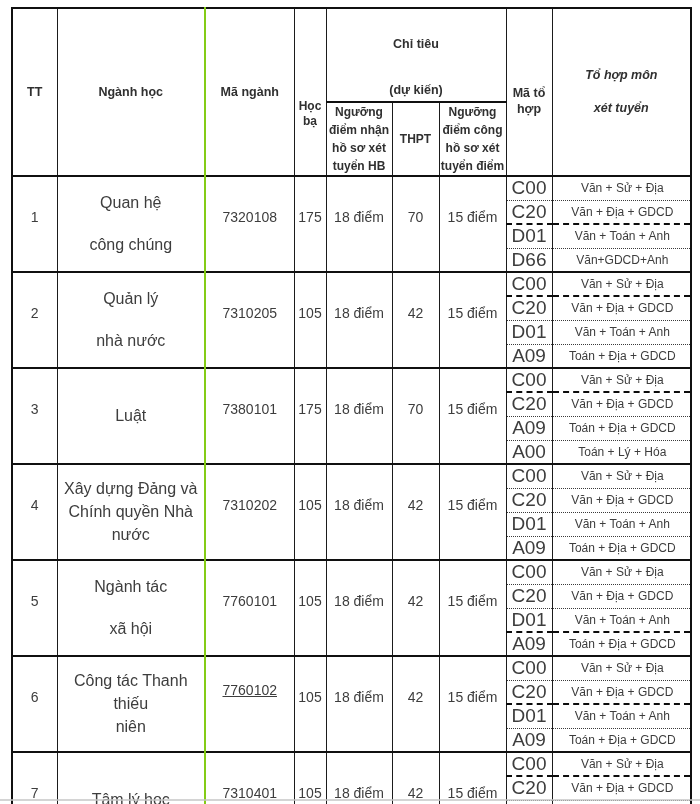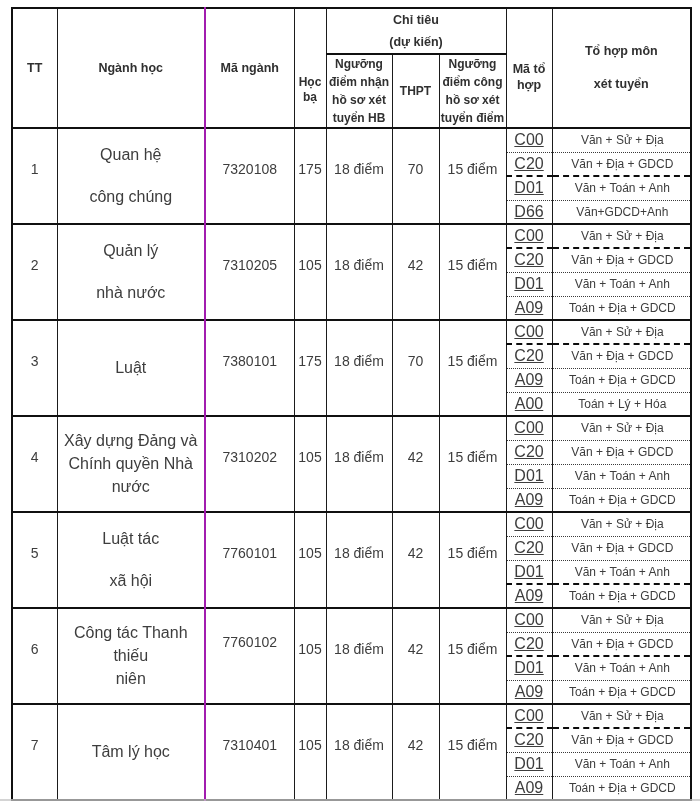--- a/index.html
+++ b/index.html
@@ -8,36 +8,36 @@
   table.adm{position:absolute;left:11px;top:7px;width:679px;border-collapse:collapse;
             table-layout:fixed;border:2px solid #101010;}
   td{padding:0;border-left:1px solid #1b1b1b;vertical-align:middle;text-align:center;
      color:#3d3d3d;overflow:hidden;}
   tr.hdr-a{height:46px;}
   tr.hdr-b{height:63px;}
   tbody tr{height:24px;}
   .hdr{font-weight:bold;color:#303030;font-size:12.5px;line-height:15px;}
   .hdr-sm{font-size:12px;line-height:18px;}
   .chitieu-cell{border-bottom:2px solid #101010;}
-  .chitieu-cell div{line-height:22px;}
+  .chitieu-cell div{line-height:22px;margin-top:24px;}
   .hocba-hdr{padding-top:44px;font-size:12px;}
   .matohop-hdr{padding-top:18px;}
   .matohop-hdr div{line-height:16px;}
-  .tohop-hdr div{line-height:33px;}
-  .thickL{border-left:2px solid #a21caf;}
+  .tohop-hdr div{line-height:33px;font-style:italic;}
+  .thickL{border-left:2px solid #84cc16;}
   tr.group-first td{border-top:2px solid #101010;}
   td.sep-dotted{border-top:1px dotted #3a3a3a;}
   td.sep-dashed{border-top:2px dashed #0c0c0c;}
   .g-val{font-size:14px;padding-bottom:14px;}
   .g-name{font-size:16px;}
   .g-name.spread div{line-height:42px;}
   .g-name.compact{padding-bottom:2px;}
   .g-name.compact div{line-height:23px;}
-  .code-top{vertical-align:middle;padding-bottom:28px;}
-  .combo-code{font-size:16px;text-decoration:underline;}
+  .code-top{vertical-align:middle;padding-bottom:28px;text-decoration:underline;}
+  .combo-code{font-size:19px;}
   .combo-sub{font-size:12px;text-align:center;padding-left:2px;}
   .bottom-line{position:absolute;left:0;top:799px;width:700px;height:2px;
                background:#c6c6c6;opacity:.75;}
 </style>
 </head>
 <body>
 
 <div class="page">
   <table class="adm">
     <colgroup>
@@ -177,21 +177,21 @@
           <td class="combo-code sep-dotted">D01</td>
           <td class="combo-sub sep-dotted">Văn + Toán + Anh</td>
         </tr>
         <tr>
           <td class="combo-code sep-dotted">A09</td>
           <td class="combo-sub sep-dotted">Toán + Địa + GDCD</td>
         </tr>
         <tr class="group-first">
           <td class="g-val" rowspan="4">5</td>
           <td class="g-name spread" rowspan="4">
-            <div>Luật tác</div>
+            <div>Ngành tác</div>
             <div>xã hội</div>
           </td>
           <td class="g-val thickL" rowspan="4">7760101</td>
           <td class="g-val" rowspan="4">105</td>
           <td class="g-val" rowspan="4">18 điểm</td>
           <td class="g-val" rowspan="4">42</td>
           <td class="g-val" rowspan="4">15 điểm</td>
           <td class="combo-code">C00</td>
           <td class="combo-sub">Văn + Sử + Địa</td>
         </tr>

